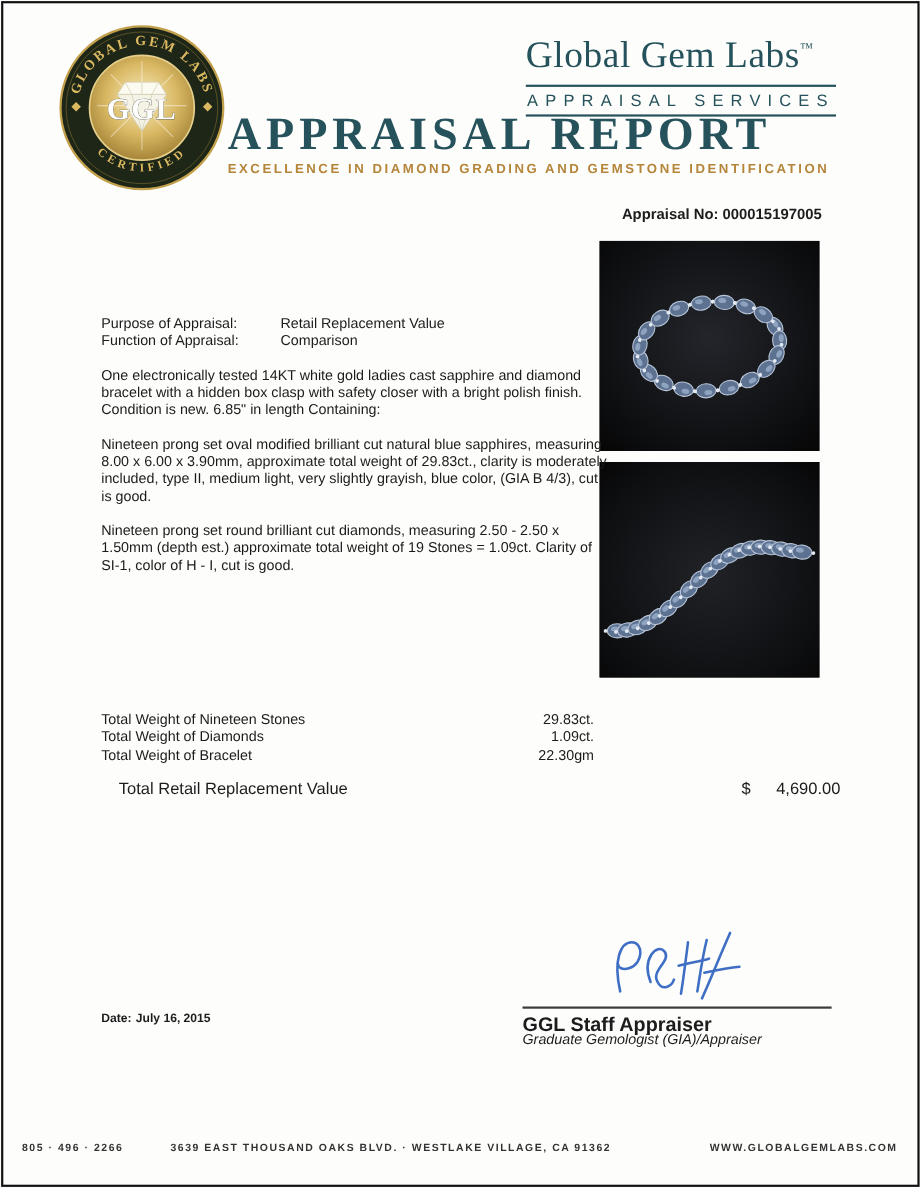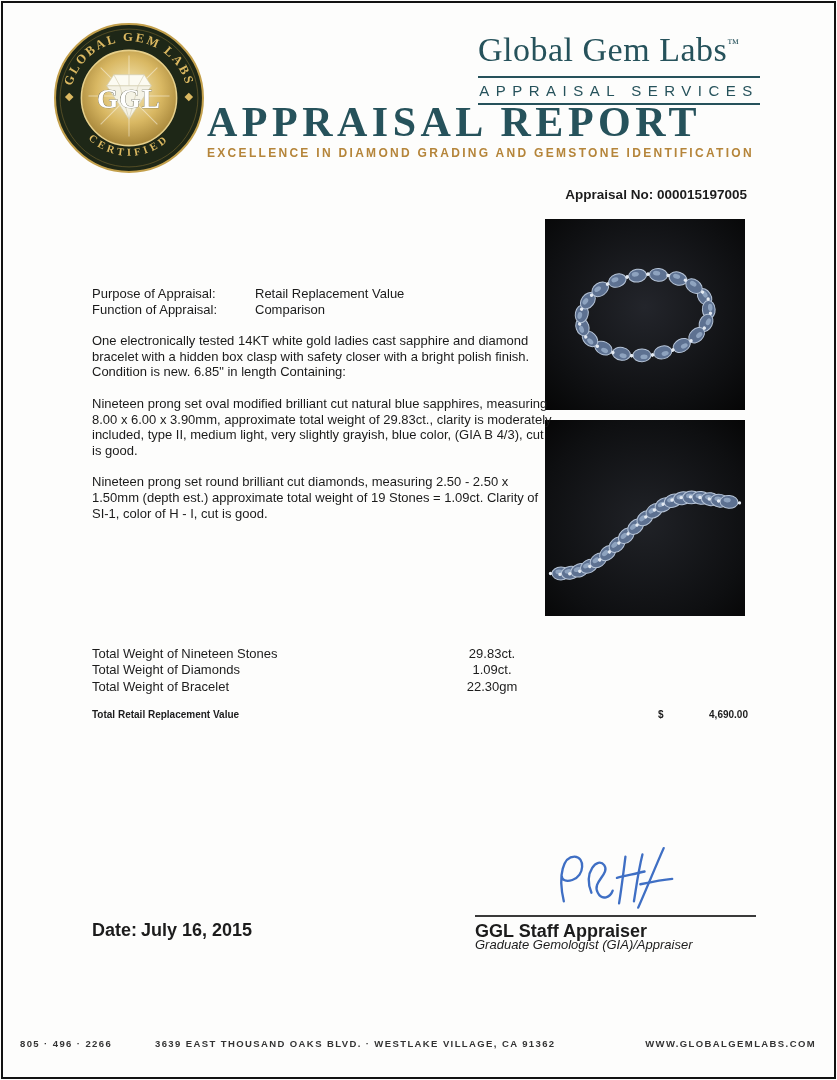--- a/index.html
+++ b/index.html
@@ -45,30 +45,30 @@
   .body-text { position:absolute; left:92px; top:286px; width:460px; font-size:13px; line-height:15.6px; color:#1b1b1b; }
   .kv { display:flex; }
   .kv-label { width:163px; flex:none; }
   .kv-value { font-weight:normal; }
   .para { margin-top:16px; }
 
   
   .totals { position:absolute; left:92px; top:646px; width:656px; font-size:13px; line-height:16.3px; }
   .trow { display:flex; }
   .trow-label { width:352px; flex:none; }
-  .trow-value { width:96px; text-align:center; }
-  .grand { position:absolute; left:92px; top:709px; width:656px; height:18px; font-size:10px; font-weight:bold; }
+  .trow-value { width:96px; text-align:right; }
+  .grand { position:absolute; left:108px; top:709px; width:656px; height:18px; font-size:15px; font-weight:normal; }
   .grand-label { position:absolute; left:0; top:0; }
   .grand-currency { position:absolute; left:566px; top:0; }
   .grand-value { position:absolute; right:0; top:0; width:90px; text-align:right; }
 
   
   .signature-svg { position:absolute; left:548px; top:846px; width:140px; height:68px; }
   .sign-line { position:absolute; left:475px; top:915px; width:281px; border-top:2px solid #3a3a3a; }
-  .date-line { position:absolute; left:92px; top:920px; font-size:18px; font-weight:bold; }
+  .date-line { position:absolute; left:92px; top:920px; font-size:11px; font-weight:bold; }
   .date-line span { margin-right:4px; }
   .appraiser-title { position:absolute; left:475px; top:921px; font-size:18px; font-weight:bold; }
   .appraiser-sub { position:absolute; left:475px; top:937px; font-size:13px; font-style:italic; }
 
   
   .footer { position:absolute; left:0; right:0; top:1038px; height:16px; font-size:9.5px; font-weight:bold; letter-spacing:1.4px; color:#333; }
   .footer-phone { position:absolute; left:20px; }
   .footer-address { position:absolute; left:155px; }
   .footer-web { position:absolute; right:21px; }
 </style>

